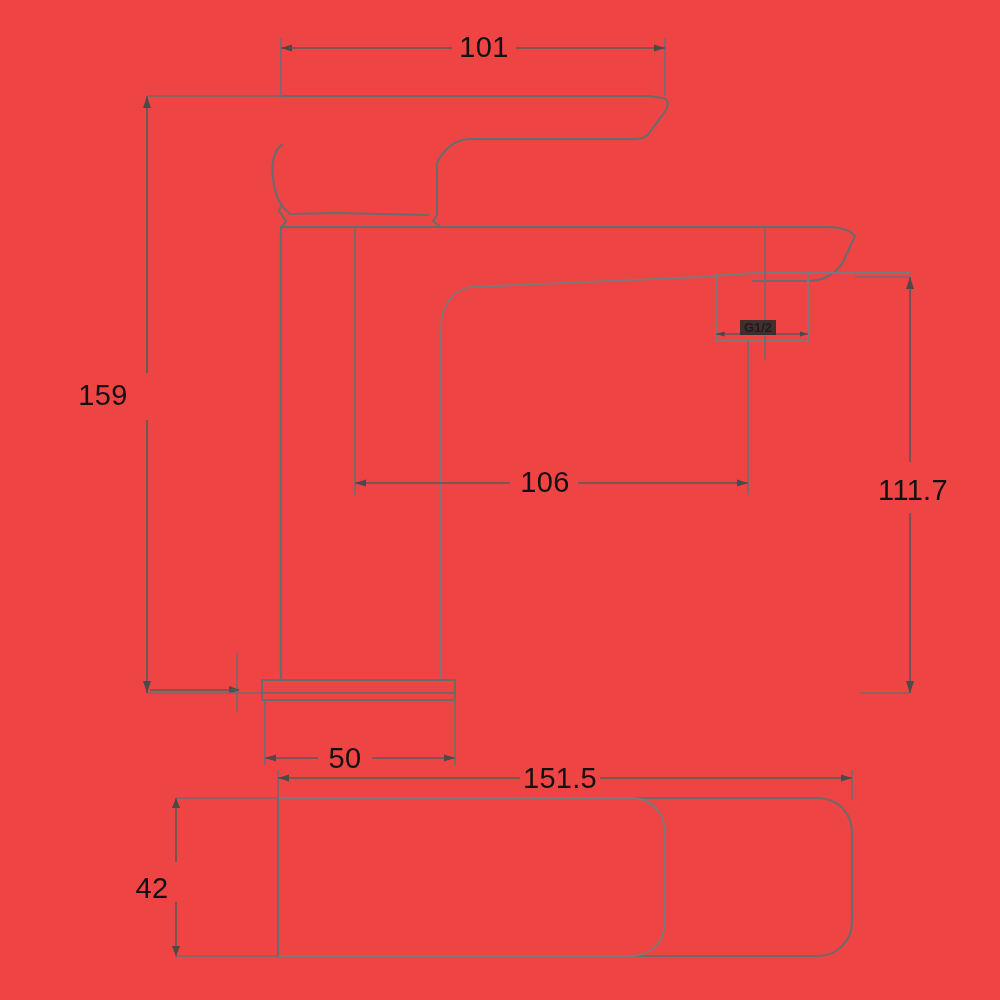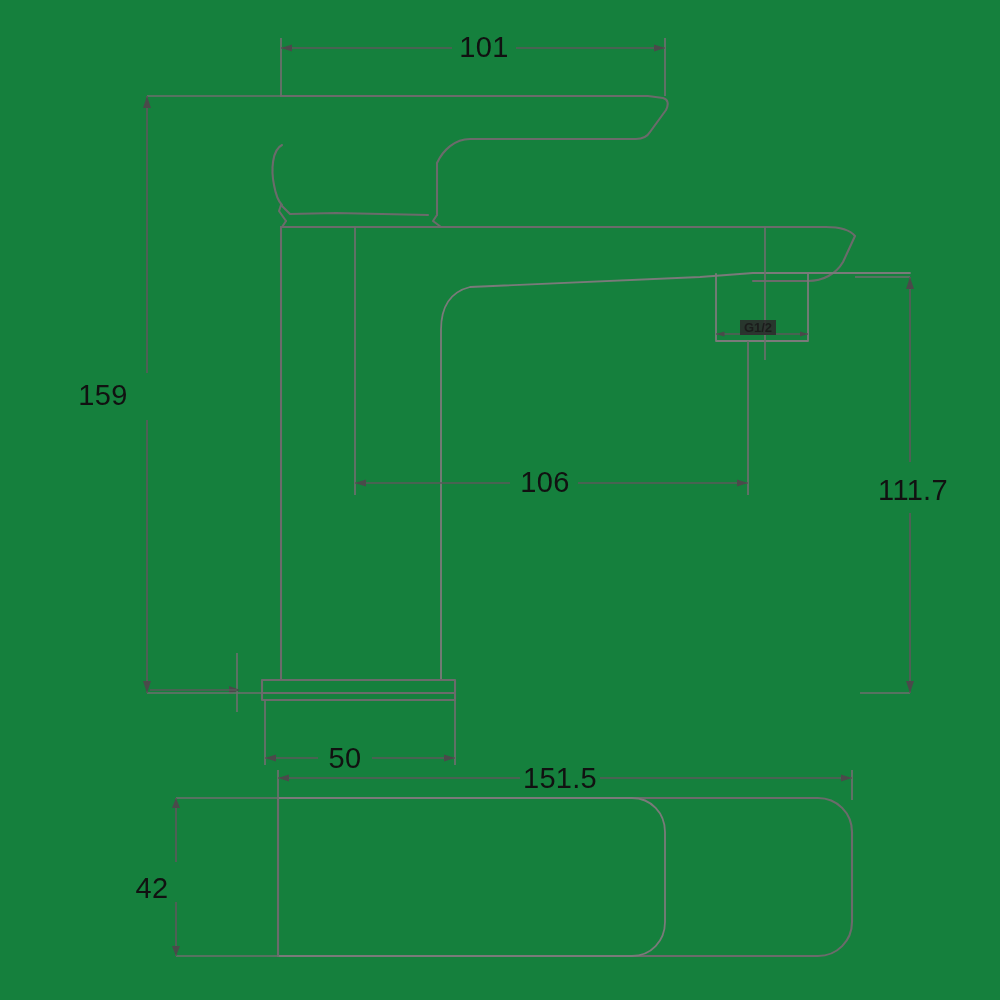--- a/index.html
+++ b/index.html
@@ -11,21 +11,21 @@
   body {
     width: 1000px;
     height: 1000px;
     font-family: "Liberation Sans", sans-serif;
     overflow: hidden;
   }
   #drawing-root {
     position: relative;
     width: 1000px;
     height: 1000px;
-    background: #15803d;
+    background: #ef4444;
   }
   svg#tech-drawing {
     display: block;
     width: 1000px;
     height: 1000px;
   }
   .outline {
     fill: none;
     stroke: #6b6b6b;
     stroke-width: 2.1;

